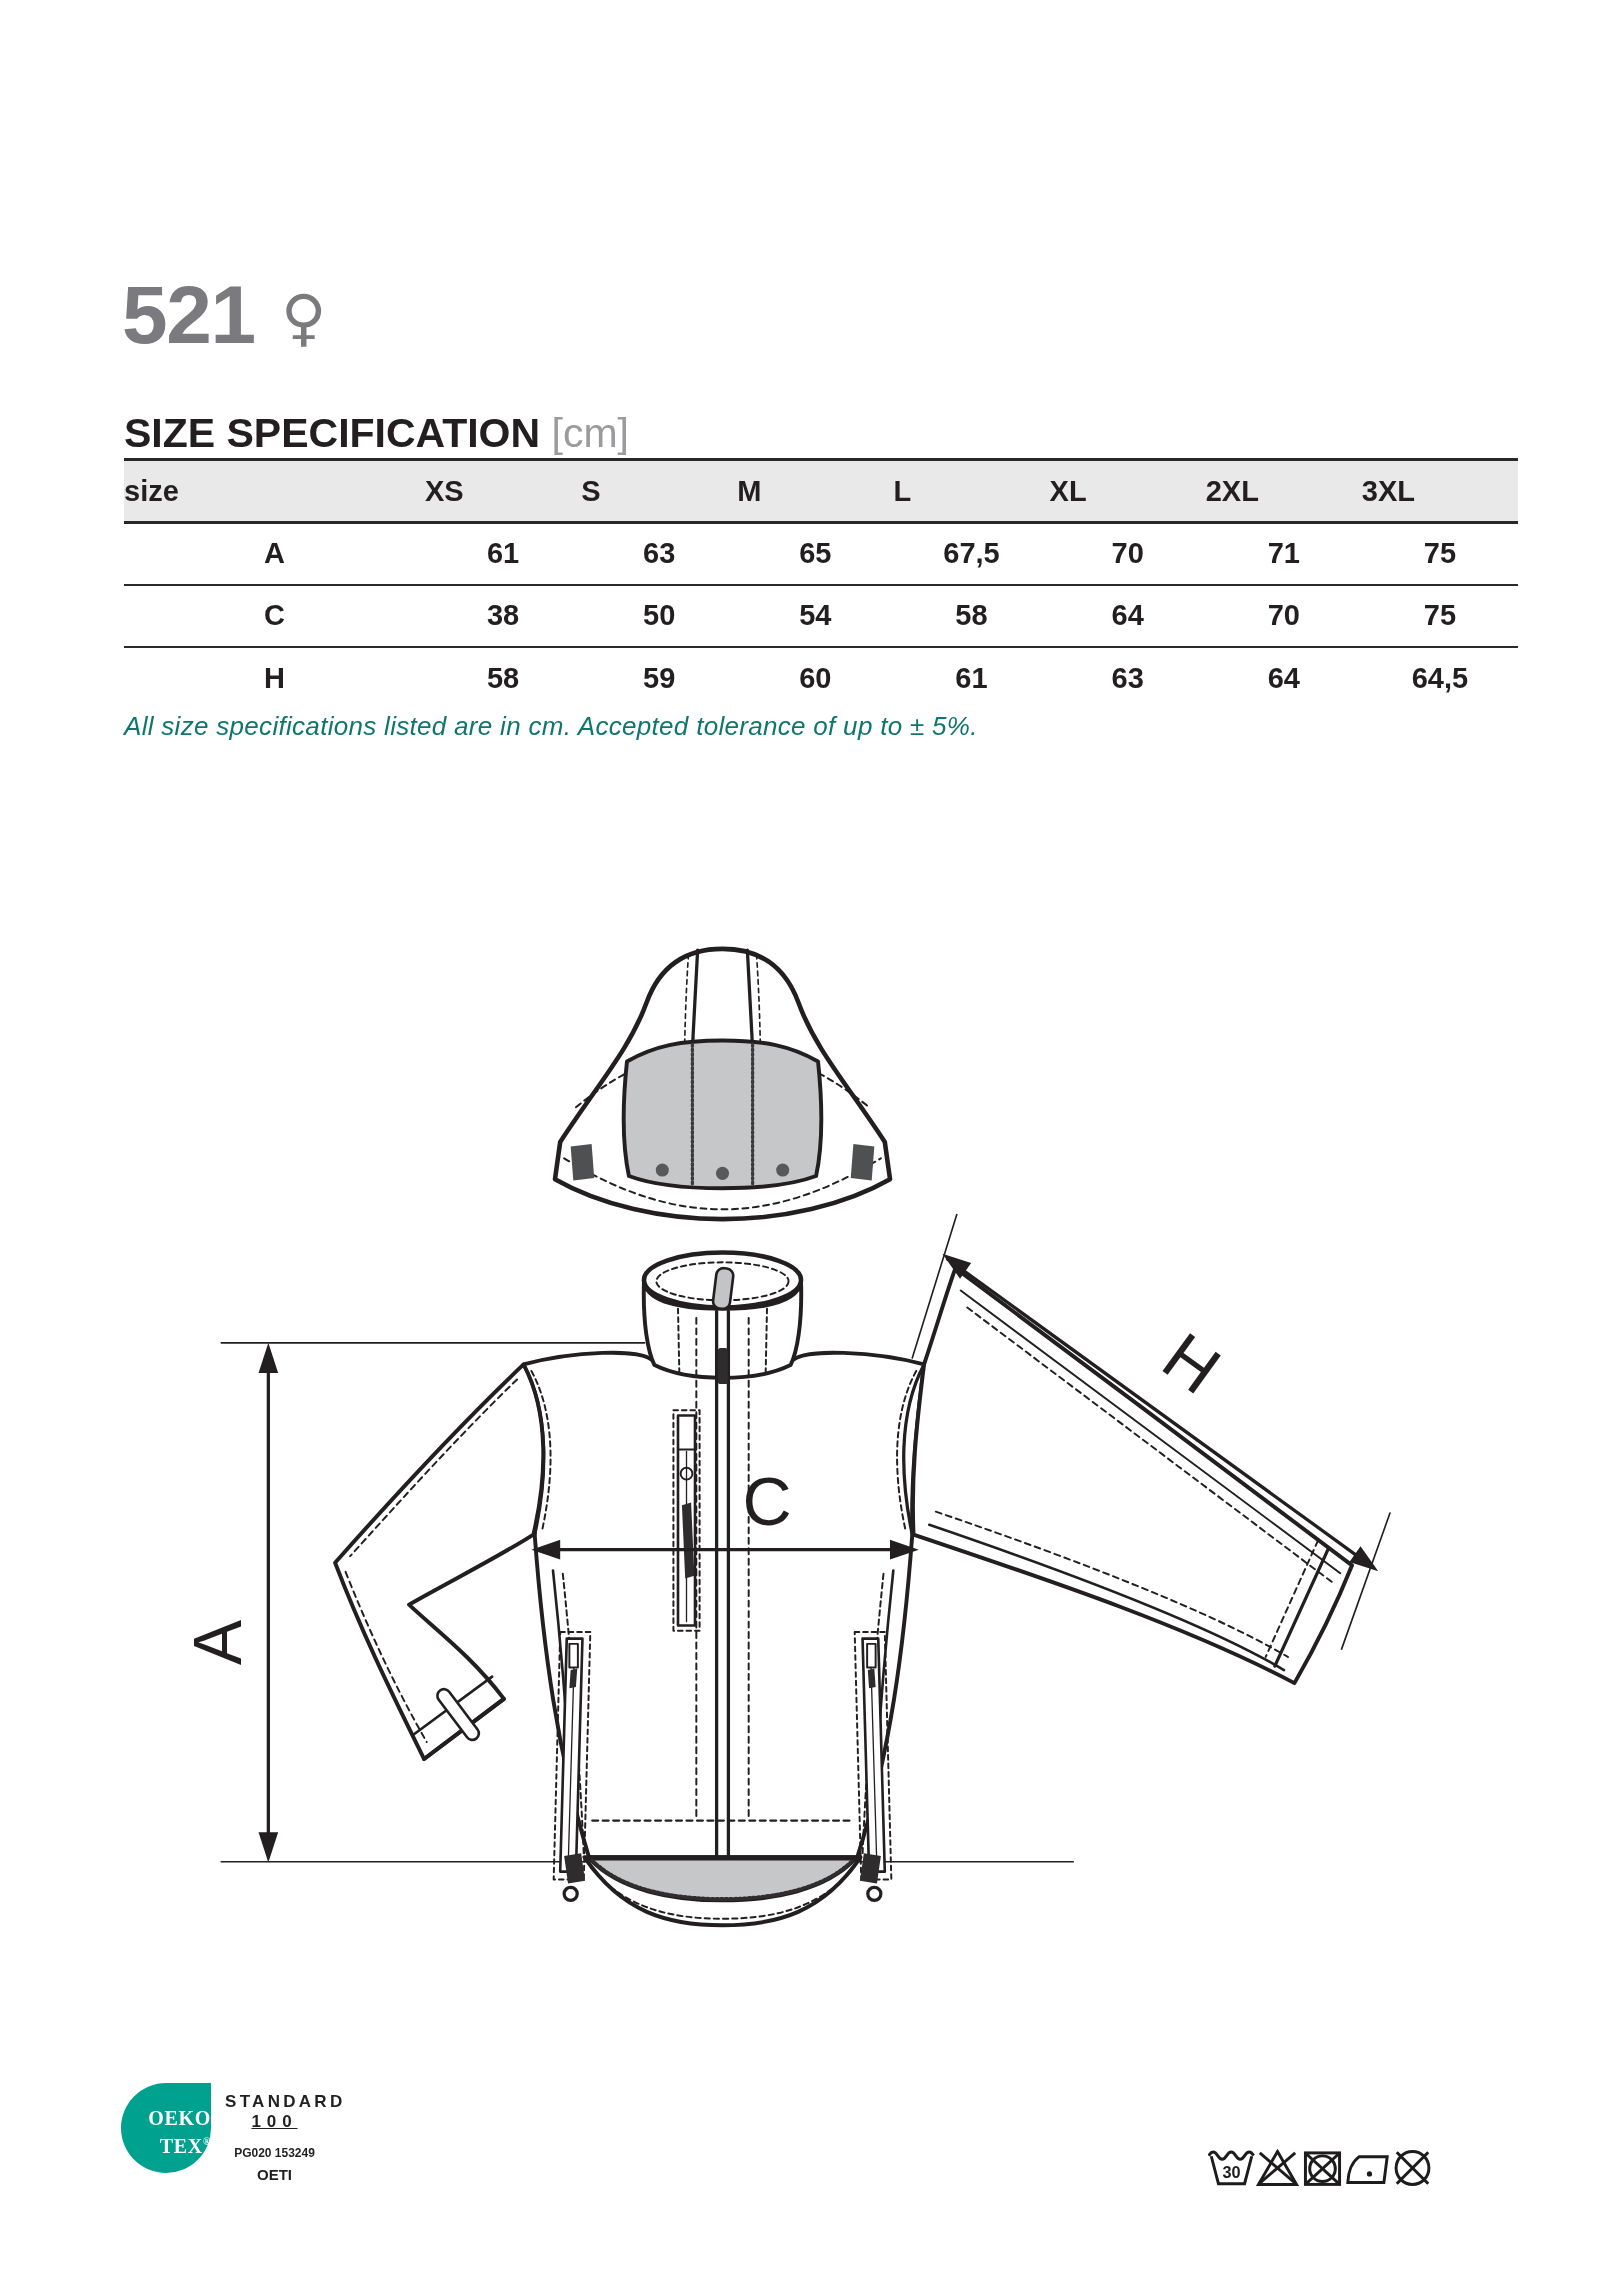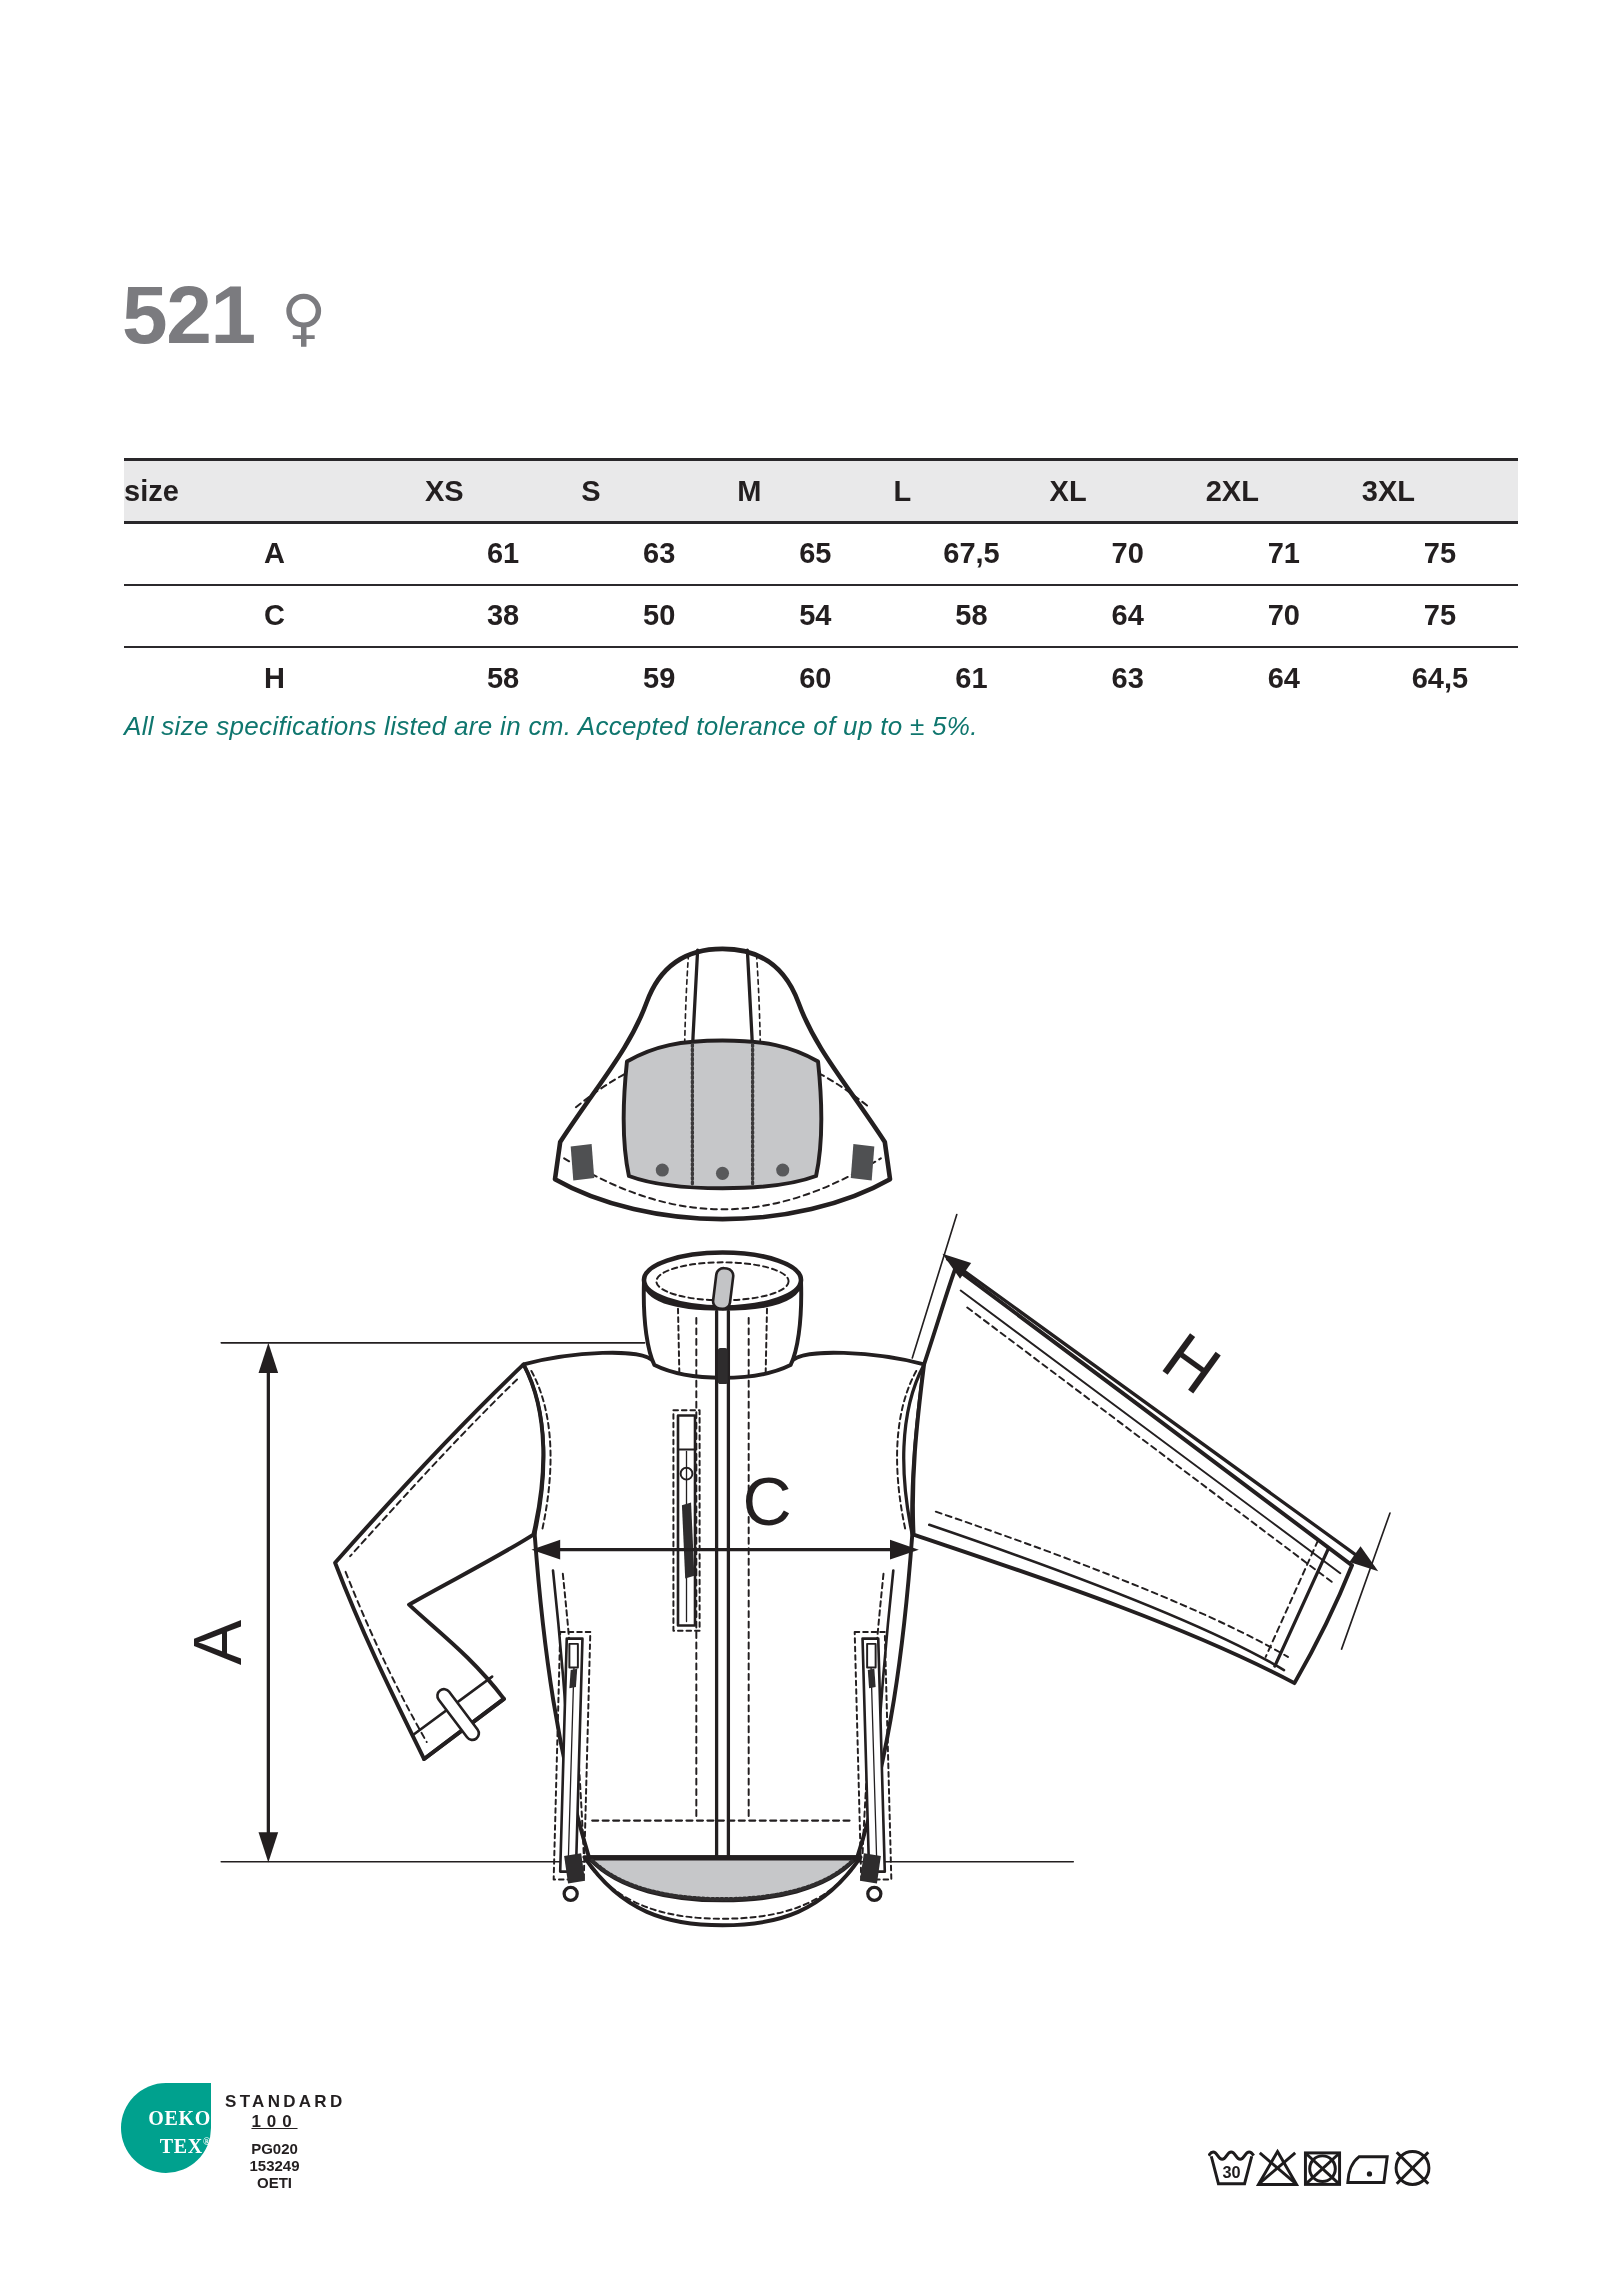--- a/index.html
+++ b/index.html
@@ -51,34 +51,38 @@
     color:#ffffff;font-weight:bold;padding-top:23.6px;box-sizing:border-box;
     font-size:20px;line-height:23px;letter-spacing:0.7px;font-family:Liberation Serif, serif;
   }
   .oeko-text sup{font-size:9.8px;}
   .standard-block{
     position:absolute;left:225px;top:2092px;width:99px;text-align:center;
     color:#231f20;font-weight:bold;
   }
   .standard-line1{font-size:17px;letter-spacing:3.3px;line-height:19.6px;}
   .standard-line2{font-size:17px;letter-spacing:5.9px;line-height:19.6px;text-decoration:underline;}
-  .cert-number{font-size:15px;margin-top:9.2px;line-height:17px;letter-spacing:0px;}
+  .cert-number{font-size:12px;margin-top:9.2px;line-height:26px;letter-spacing:0px;}
   .institute{font-size:15px;line-height:17px;}
   
   .care-row{position:absolute;left:1208px;top:2147px;display:flex;gap:0;align-items:flex-start;}
   .care-row svg{display:block;}
 </style>
 </head>
 <body>
 
 <div class="page">
 
   <div class="product-code">521</div>
   <div class="gender-symbol">♀</div>
 
+  <div class="spec-heading">
+    <span>SIZE SPECIFICATION</span>
+    <span class="unit">[cm]</span>
+  </div>
 
   <table class="spec-table">
     <colgroup>
         <col class="lbl">
         <col>
         <col>
         <col>
         <col>
         <col>
         <col>

